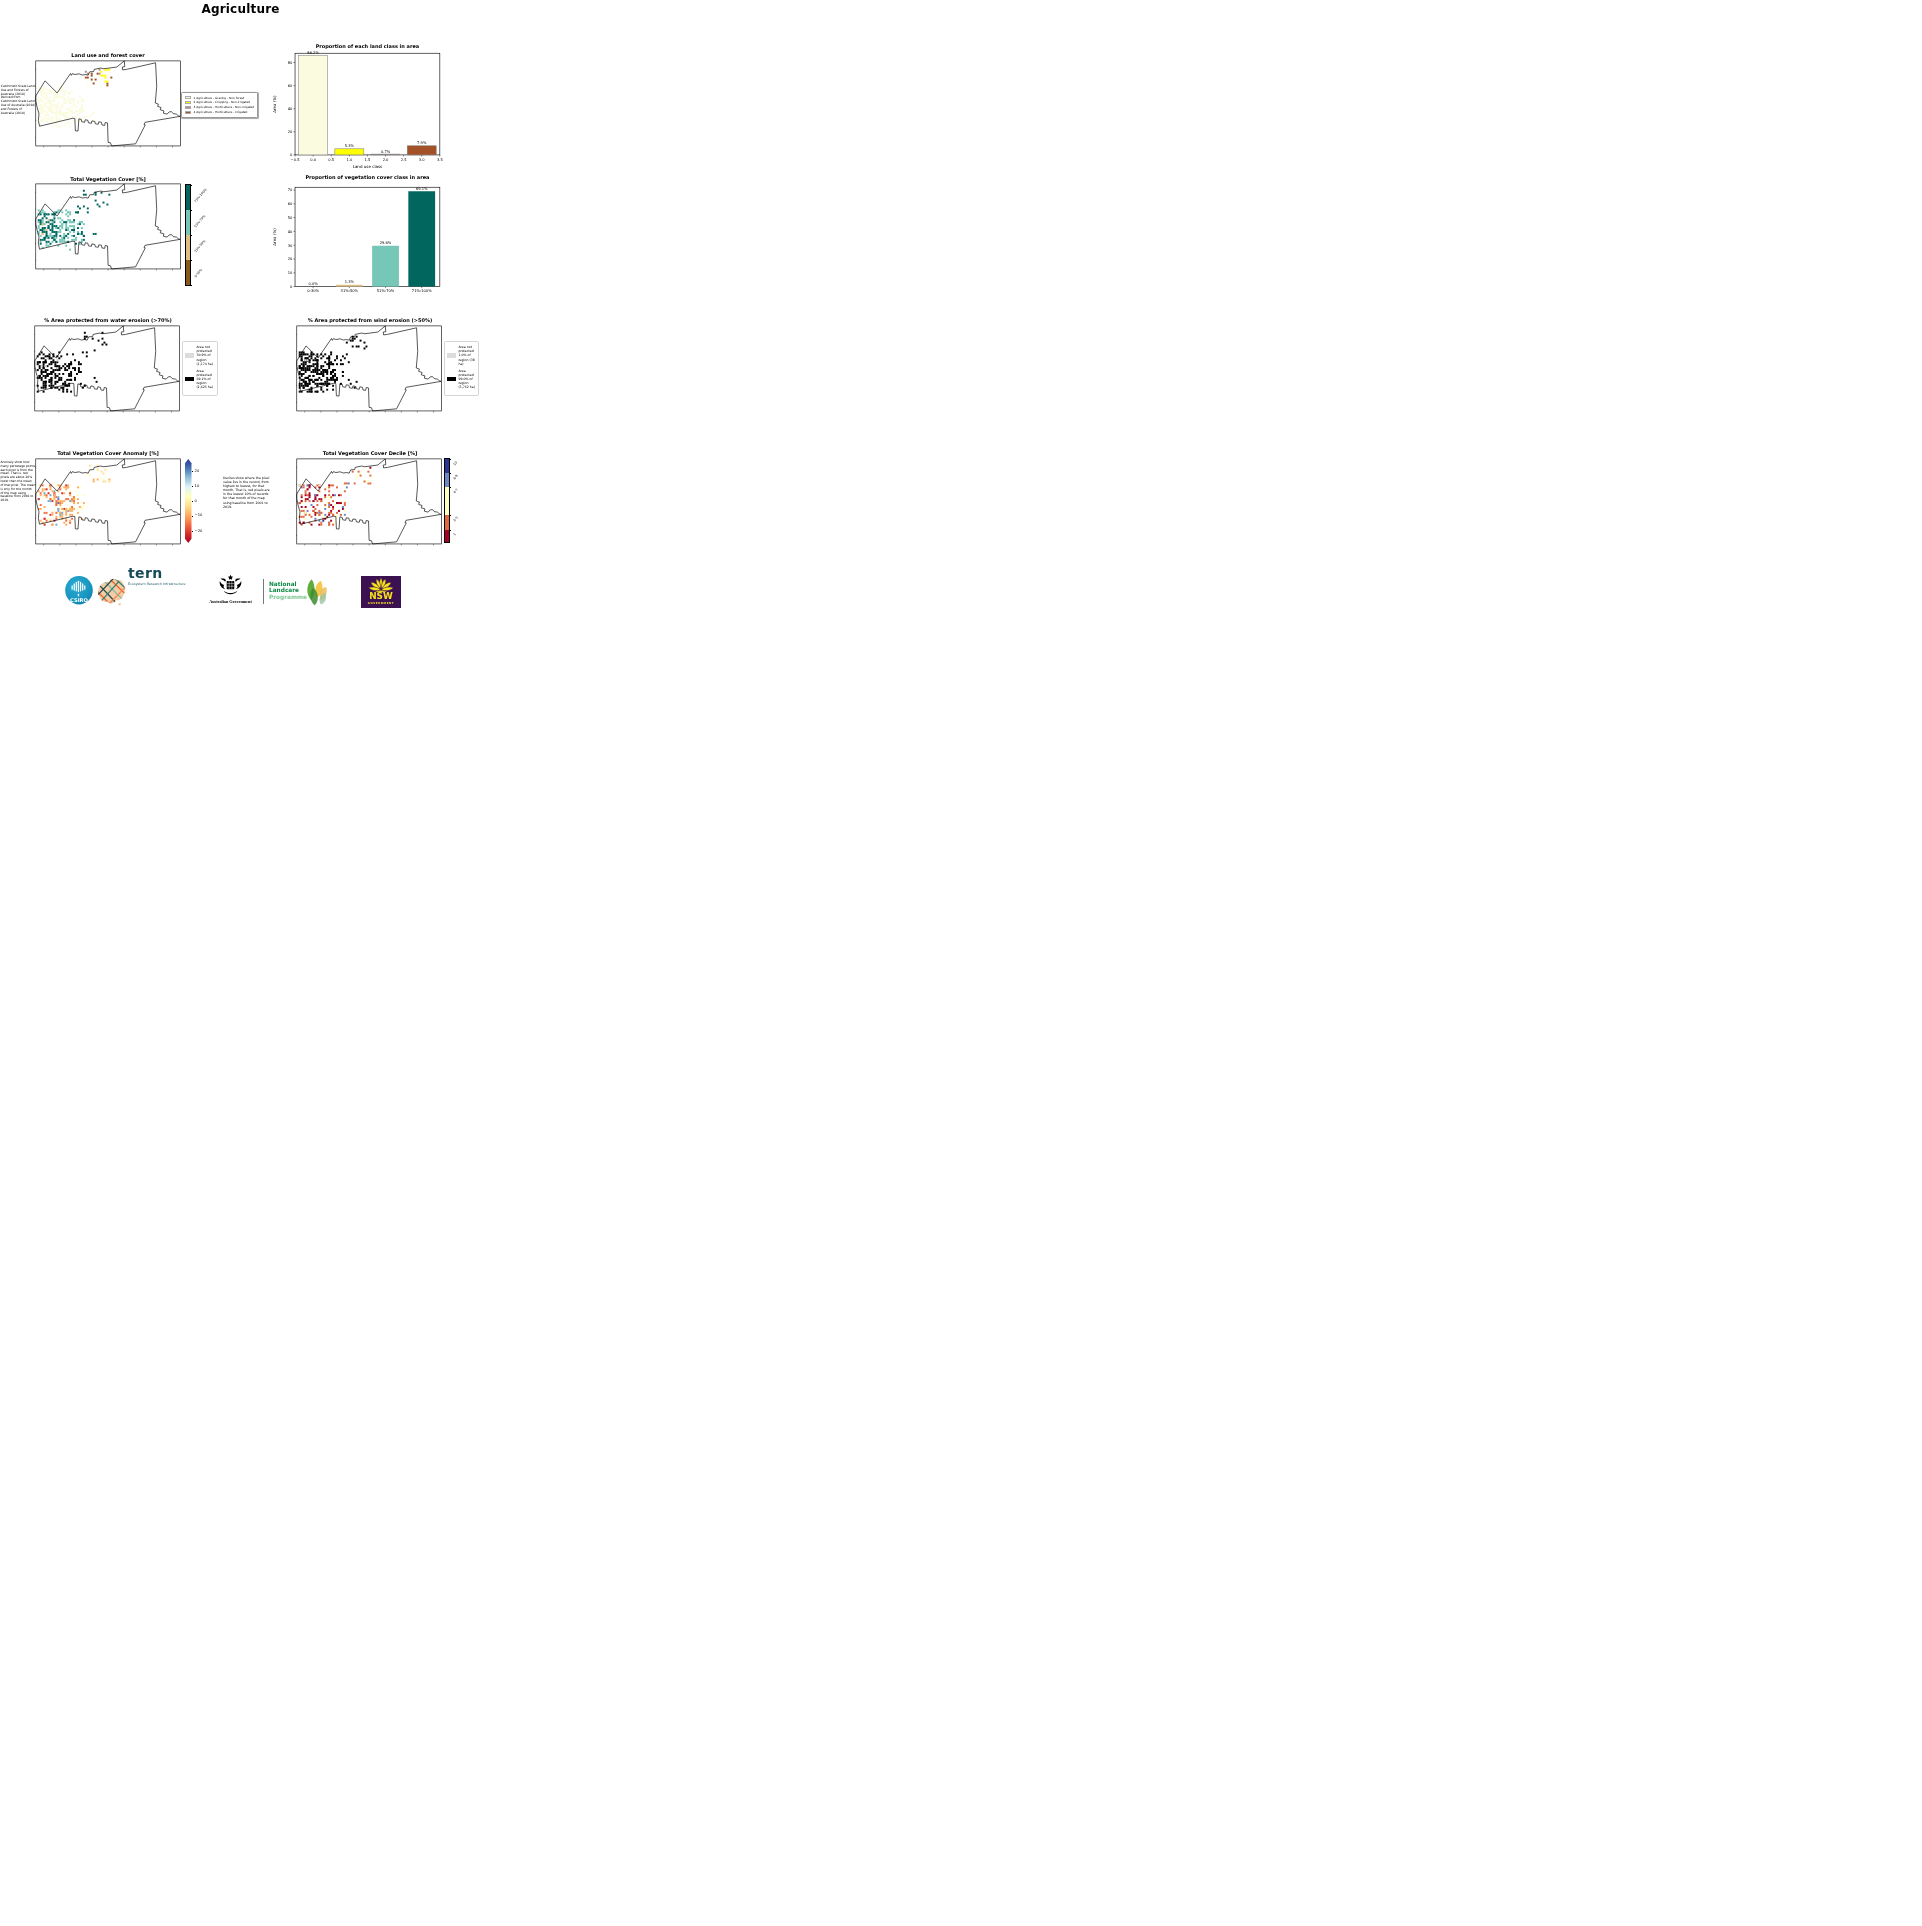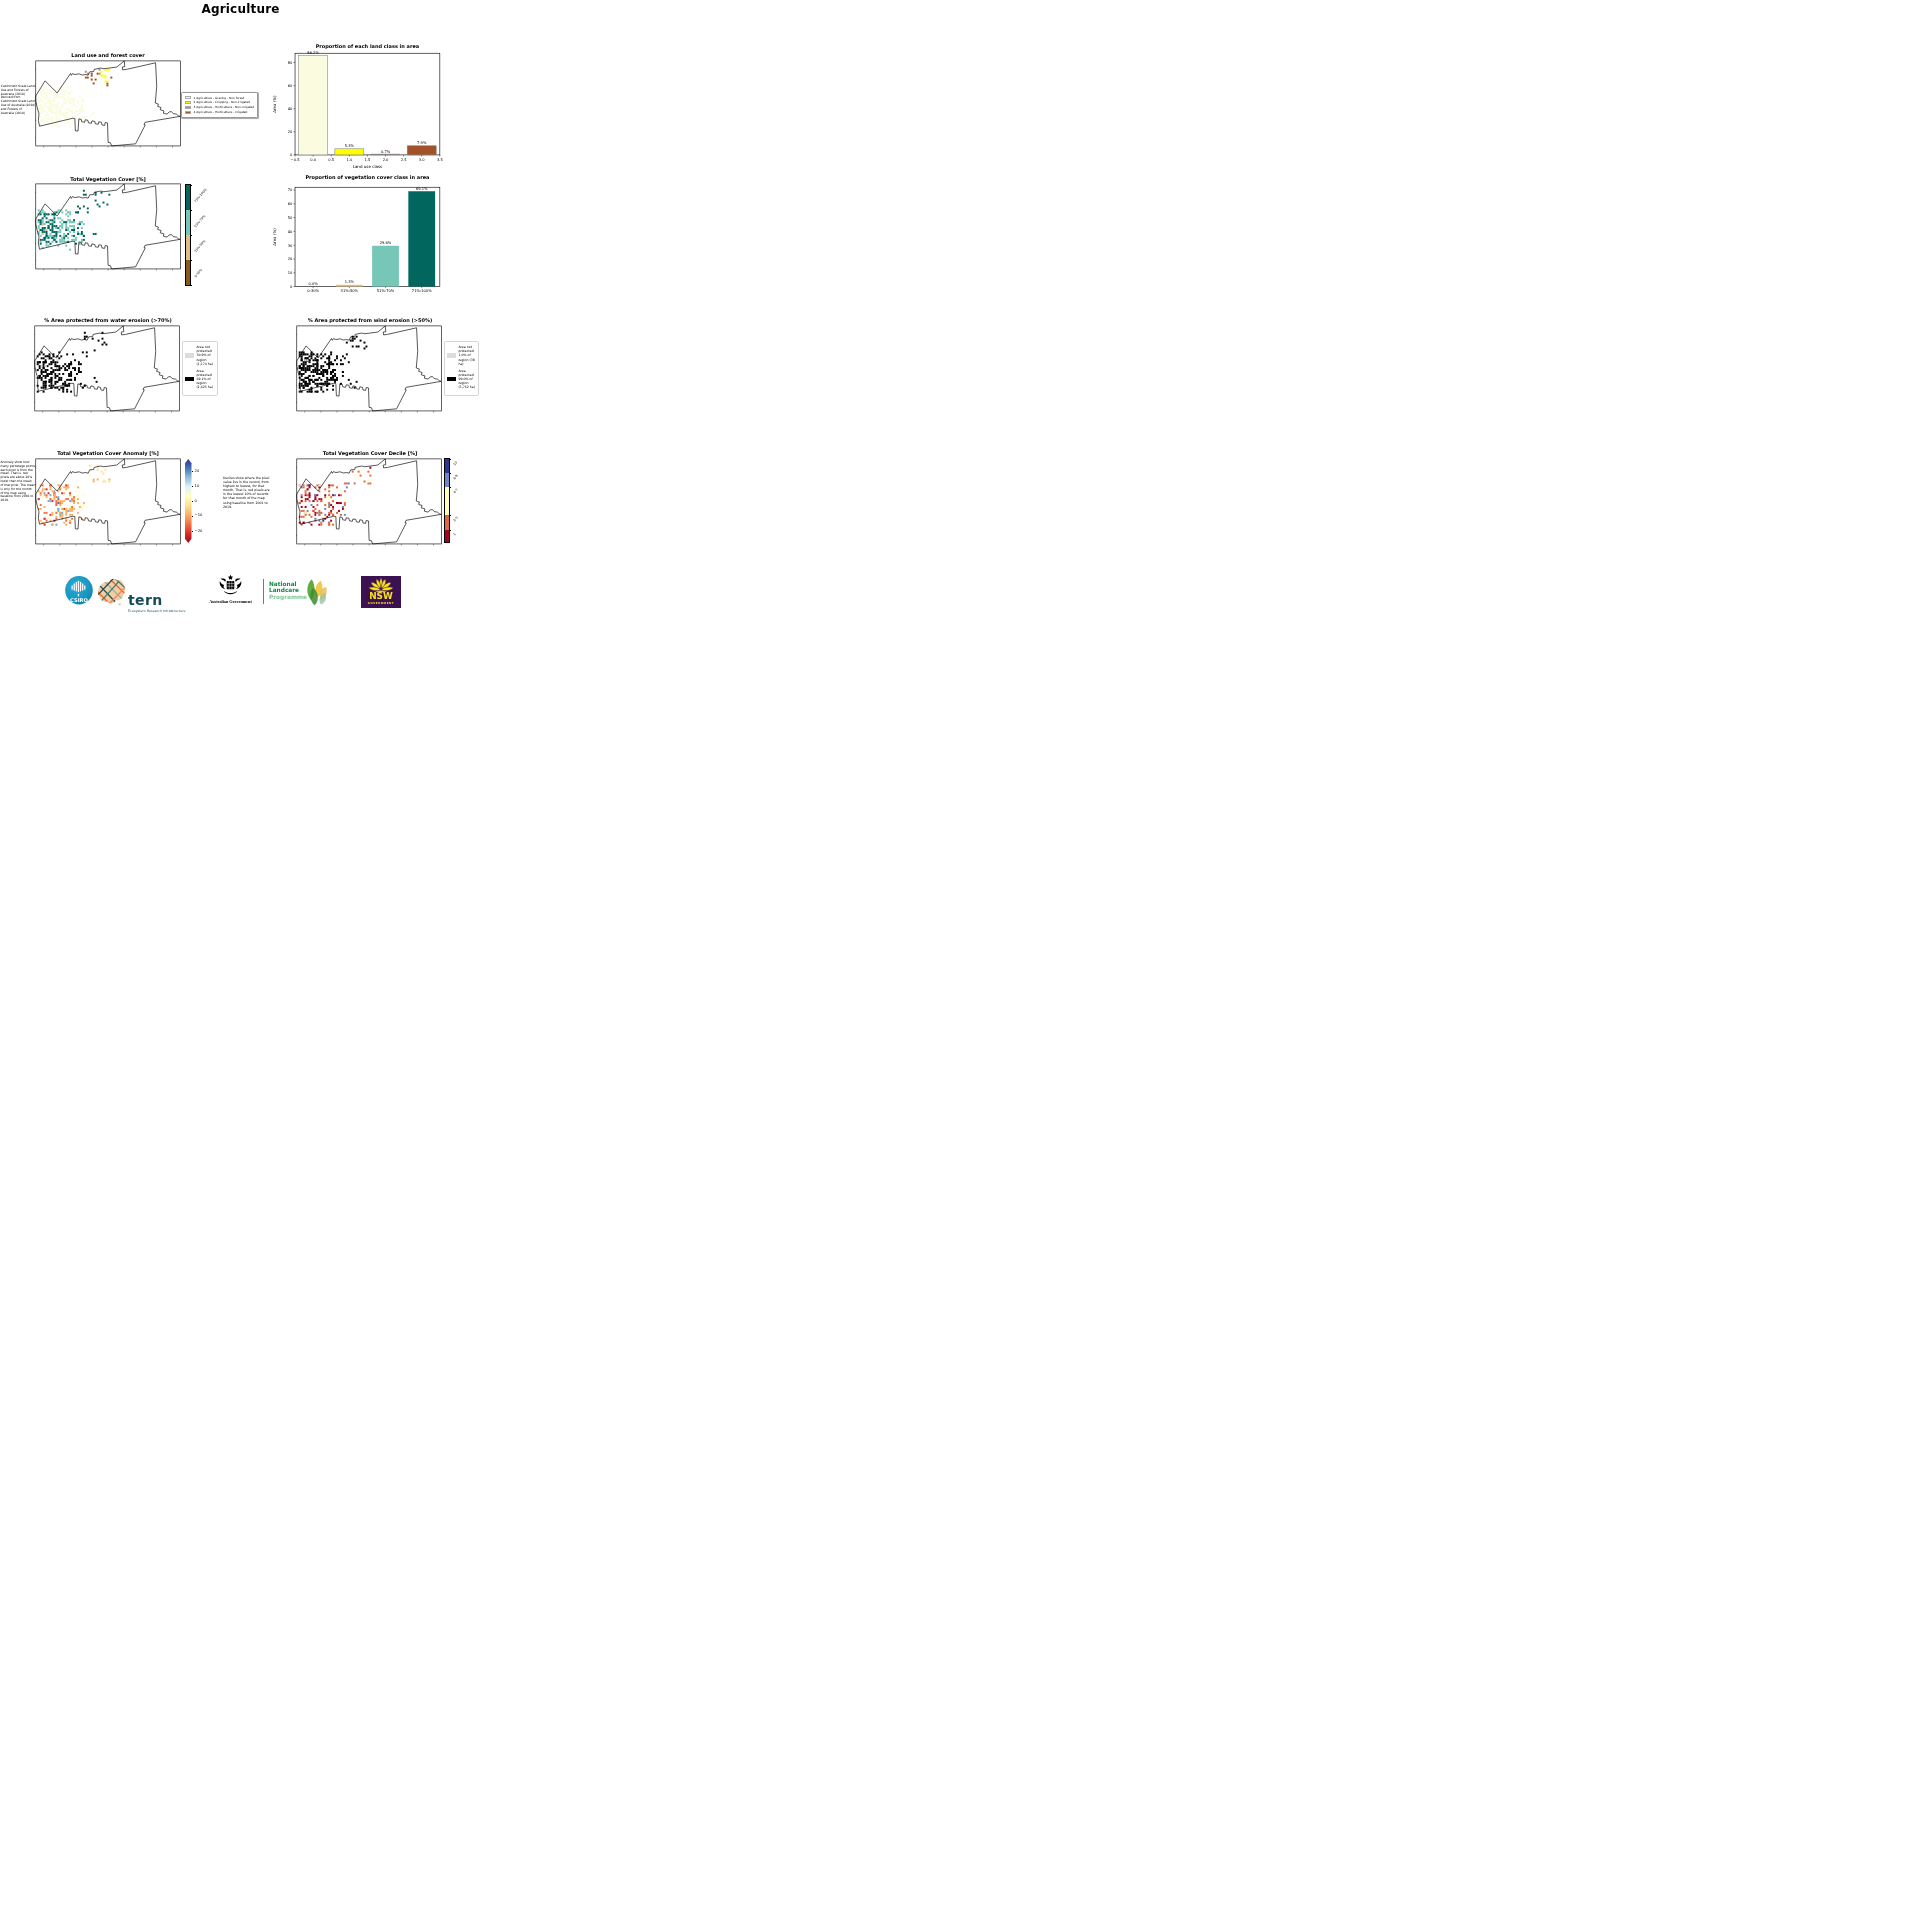--- a/index.html
+++ b/index.html
@@ -1878,21 +1878,21 @@
           <line x1="32" y1="2" x2="82" y2="50" stroke="#E8622D"></line>
           <line x1="45" y1="0" x2="88" y2="40" stroke="#2E7F72"></line>
           <line x1="30" y1="80" x2="80" y2="28" stroke="#E8875A"></line>
           <line x1="12" y1="70" x2="62" y2="14" stroke="#2E7F72"></line>
           <line x1="2" y1="55" x2="48" y2="6" stroke="#1C4A52"></line>
         </g>
       </g>
     </svg>
   </div>
 
-  <div class="footer-item" style="left:128px; top:592px;">
+  <div class="footer-item" style="left:128px; top:565px;">
     <div class="tern-word">tern</div>
     <div class="tern-sub">Ecosystem Research Infrastructure</div>
   </div>
 
   <div class="footer-item" style="left:216px; top:574px;">
     <svg width="29" height="26" viewBox="0 0 76 68" fill="#000">
       <path d="M38,2 l2.2,4.4 4.8,.7 -3.5,3.4 .8,4.8 -4.3,-2.3 -4.3,2.3 .8,-4.8 -3.5,-3.4 4.8,-.7 Z"></path>
       <rect x="28" y="18" width="20" height="22" rx="2"></rect>
       <g stroke="#fff" stroke-width="1.2">
           <line x1="28" y1="25" x2="48" y2="25"></line>

